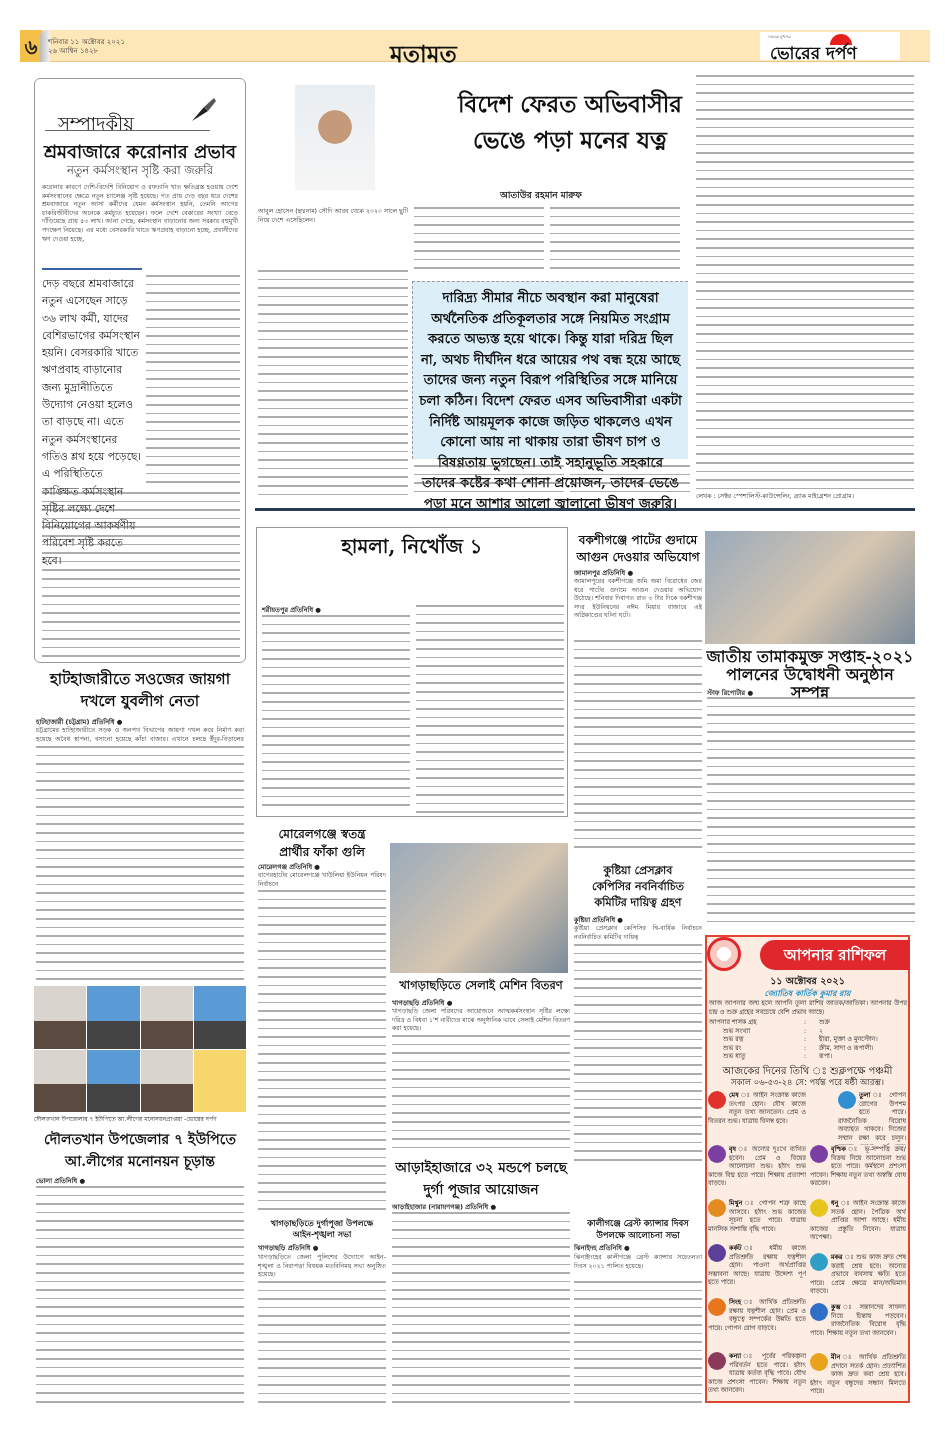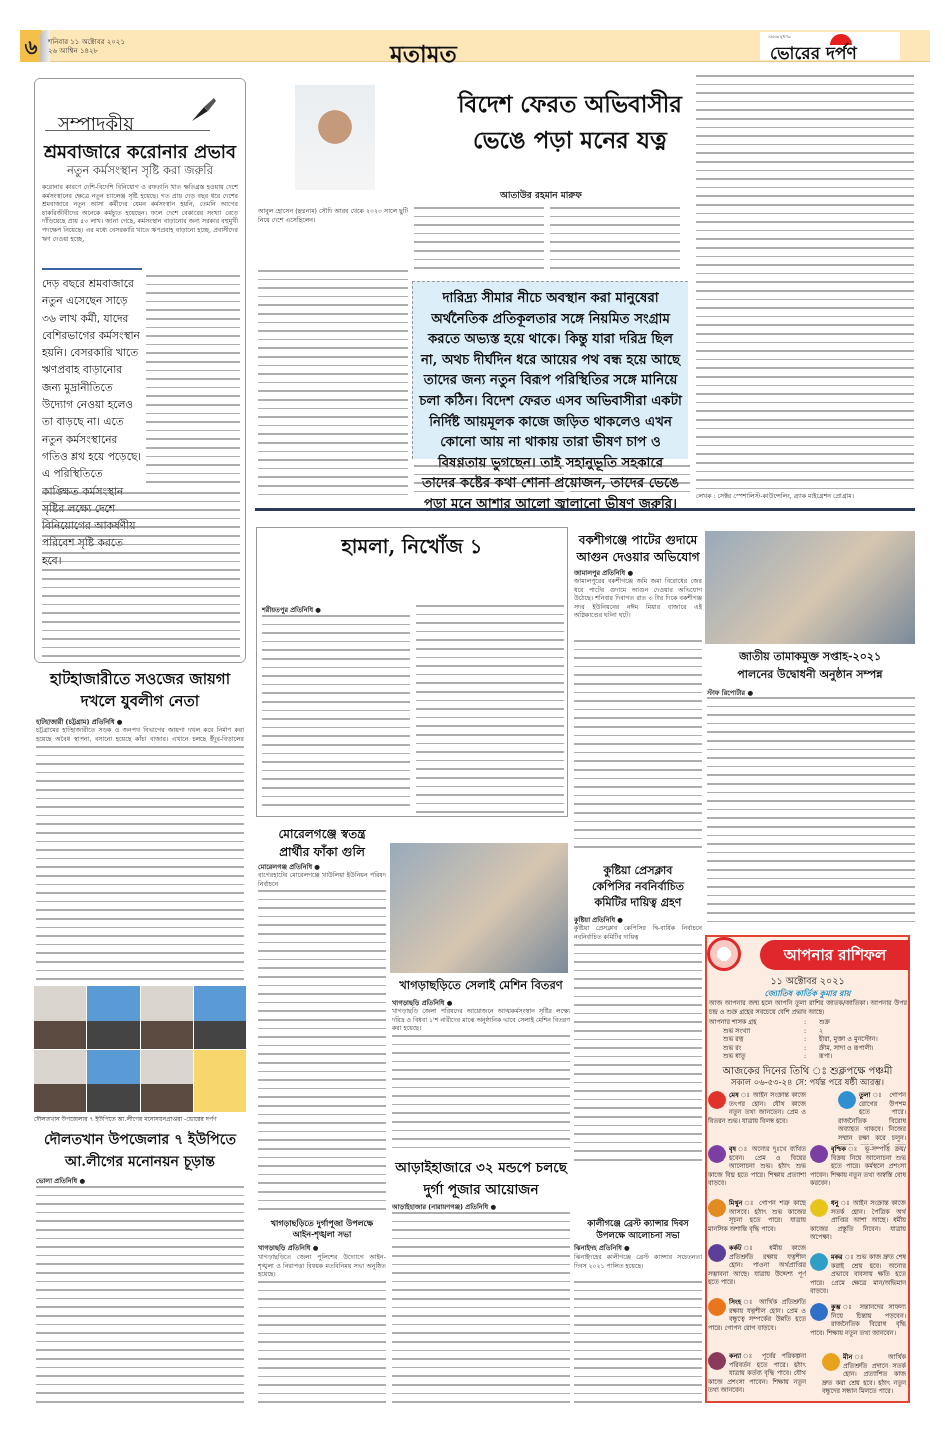--- a/index.html
+++ b/index.html
@@ -125,21 +125,21 @@
 
 <div class="abs headline" style="left:573px;top:532px;width:130px;font-size:12px;line-height:17px;">
   <div>বকশীগঞ্জে পাটের গুদামে</div>
   <div>আগুন দেওয়ার অভিযোগ</div>
 </div>
 <div class="abs byline" style="left:574px;top:568px;">জামালপুর প্রতিনিধি ●</div>
 <div class="abs txt" style="left:574px;top:577px;width:128px;height:60px;">জামালপুরের বকশীগঞ্জে জমি জমা বিরোধের জের ধরে পাটের গুদামে আগুন দেওয়ার অভিযোগ উঠেছে। শনিবার দিবাগত রাত ৩ টার দিকে বকশীগঞ্জ সদর ইউনিয়নের নঈম মিয়ার বাজারে এই অগ্নিকাণ্ডের ঘটনা ঘটে।</div>
 <div class="abs txt filler" style="left:574px;top:640px;width:128px;height:213px;"></div>
 
 <div class="abs photo" style="left:705px;top:531px;width:210px;height:113px;"></div>
-<div class="abs headline" style="left:705px;top:648px;width:210px;font-size:11px;line-height:18px;">
+<div class="abs headline" style="left:705px;top:648px;width:210px;font-size:16px;line-height:18px;">
   <div>জাতীয় তামাকমুক্ত সপ্তাহ-২০২১</div>
   <div>পালনের উদ্বোধনী অনুষ্ঠান সম্পন্ন</div>
 </div>
 <div class="abs byline" style="left:707px;top:688px;">স্টাফ রিপোর্টার ●</div>
 <div class="abs txt filler" style="left:707px;top:697px;width:208px;height:226px;"></div>
 
 <div class="abs headline" style="left:258px;top:825px;width:128px;font-size:12px;line-height:18px;">
   <div>মোরেলগঞ্জে স্বতন্ত্র</div>
   <div>প্রার্থীর ফাঁকা গুলি</div>
 </div>
@@ -181,21 +181,21 @@
   <div>কালীগঞ্জে ব্রেস্ট ক্যান্সার দিবস</div>
   <div>উপলক্ষে আলোচনা সভা</div>
 </div>
 <div class="abs byline" style="left:574px;top:1243px;">ঝিনাইদহ প্রতিনিধি ●</div>
 <div class="abs txt" style="left:574px;top:1253px;width:128px;height:26px;">ঝিনাইদহের কালীগঞ্জে ব্রেস্ট ক্যান্সার সচেতনতা দিবস ২০২১ পালিত হয়েছে।</div>
 <div class="abs txt filler" style="left:574px;top:1281px;width:128px;height:124px;"></div>
 
 <div class="abs rashi-wrap"></div>
 <div class="abs" style="left:707px;top:937px;width:34px;height:34px;border-radius:50%;border:3px solid #e0272c;background:radial-gradient(circle,#fff 0 35%,#f7c9c0 36%);"></div>
 <div class="abs rashi-title" style="left:760px;top:940px;width:150px;height:30px;line-height:30px;">আপনার রাশিফল</div>
-<div class="abs" style="left:705px;top:974px;width:205px;text-align:center;font-size:9.5px;font-weight:normal;">১১ অক্টোবর ২০২১</div>
+<div class="abs" style="left:705px;top:974px;width:205px;text-align:center;font-size:9.5px;font-weight:bold;">১১ অক্টোবর ২০২১</div>
 <div class="abs" style="left:705px;top:987px;width:205px;text-align:center;font-size:8px;font-weight:bold;color:#1f8fc4;font-style:italic;">জ্যোতিষ কার্তিক কুমার রায়</div>
 <div class="abs rtxt" style="left:709px;top:999px;width:198px;">আজ আপনার জন্ম হলে আপনি তুলা রাশির জাতক/জাতিকা। আপনার উপর চন্দ্র ও শুক্র গ্রহের সবচেয়ে বেশি প্রভাব আছে।</div>
 <div class="abs rtxt" style="left:709px;top:1018px;width:198px;">
   <div style="display:flex;">
       <span style="width:95px;">আপনার শাসক গ্রহ</span>
       <span style="width:15px;">:</span>
       <span>শুক্র</span>
     </div>
   <div style="display:flex;">
       <span style="width:95px;padding-left:14px;">শুভ সংখ্যা</span>
@@ -229,14 +229,14 @@
   <div class="rtxt" style="height:54px;overflow:hidden;"><span class="zicon" style="background:#e8761c;"></span><b>সিংহ</b> ঃ <span>আর্থিক প্রতিশ্রুতি রক্ষায় যত্নশীল হোন। প্রেম ও বন্ধুত্বে সম্পর্কের উন্নতি হতে পারে। গোপন রোগ বাড়বে।</span></div>
   <div class="rtxt" style="height:50px;overflow:hidden;"><span class="zicon" style="background:#8a3a5a;"></span><b>কন্যা</b> ঃ <span>পূর্বের পরিকল্পনা পরিবর্তন হতে পারে। হঠাৎ যাত্রায় কর্তব্য বৃদ্ধি পাবে। যৌথ কাজে প্রশংসা পাবেন। শিক্ষায় নতুন তথ্য জানবেন।</span></div>
 </div>
 
 <div class="abs" style="left:810px;top:1091px;width:96px;">
   <div class="rtxt" style="height:54px;overflow:hidden;margin-left:28px;"><span class="zicon" style="background:#2f8fd0;"></span><b>তুলা</b> ঃ <span>গোপন রোগের উপশম হতে পারে। রাজনৈতিক বিরোধ অব্যাহত থাকবে। নিজের সম্মান রক্ষা করে চলুন। যাত্রায় আশা পূর্ণ হতে পারে।</span></div>
   <div class="rtxt" style="height:54px;overflow:hidden;"><span class="zicon" style="background:#7b3fa3;"></span><b>বৃশ্চিক</b> ঃ <span>ভূ-সম্পত্তি ক্রয়/বিক্রয় নিয়ে আলোচনা শুভ হতে পারে। কর্মস্থলে প্রশংসা পাবেন। শিক্ষায় নতুন তথ্য অস্বস্তি বোধ করবেন।</span></div>
   <div class="rtxt" style="height:54px;overflow:hidden;"><span class="zicon" style="background:#e8c51c;"></span><b>ধনু</b> ঃ <span>আইন সংক্রান্ত কাজে সতর্ক হোন। পৈত্রিক অর্থ প্রাপ্তির আশা আছে। ধর্মীয় কাজের প্রস্তুতি নিবেন। যাত্রায় অপেক্ষা।</span></div>
   <div class="rtxt" style="height:50px;overflow:hidden;"><span class="zicon" style="background:#2f9fc8;"></span><b>মকর</b> ঃ <span>শুভ কাজ দ্রুত শেষ করাই শ্রেয় হবে। অন্যের প্রভাবে ব্যবসায় ক্ষতি হতে পারে। প্রেমে ক্ষেত্রে মান/অভিমান বাড়বে।</span></div>
   <div class="rtxt" style="height:50px;overflow:hidden;"><span class="zicon" style="background:#2f6fc8;"></span><b>কুম্ভ</b> ঃ <span>সন্তানদের সাফল্য নিয়ে চিন্তায় পড়বেন। রাজনৈতিক বিরোধ বৃদ্ধি পাবে। শিক্ষায় নতুন তথ্য জানবেন।</span></div>
-  <div class="rtxt" style="height:54px;overflow:hidden;margin-left:12px;"><span class="zicon" style="background:#e8a21c;"></span><b>মীন</b> ঃ <span>আর্থিক প্রতিশ্রুতি প্রদানে সতর্ক হোন। প্রত্যাশিত কাজ দ্রুত করা শ্রেয় হবে। হঠাৎ নতুন বন্ধুদের সন্ধান মিলতে পারে।</span></div>
+  <div class="rtxt" style="height:54px;overflow:hidden;"><span class="zicon" style="background:#e8a21c;"></span><b>মীন</b> ঃ <span>আর্থিক প্রতিশ্রুতি প্রদানে সতর্ক হোন। প্রত্যাশিত কাজ দ্রুত করা শ্রেয় হবে। হঠাৎ নতুন বন্ধুদের সন্ধান মিলতে পারে।</span></div>
 </div>
 
 </body></html>

